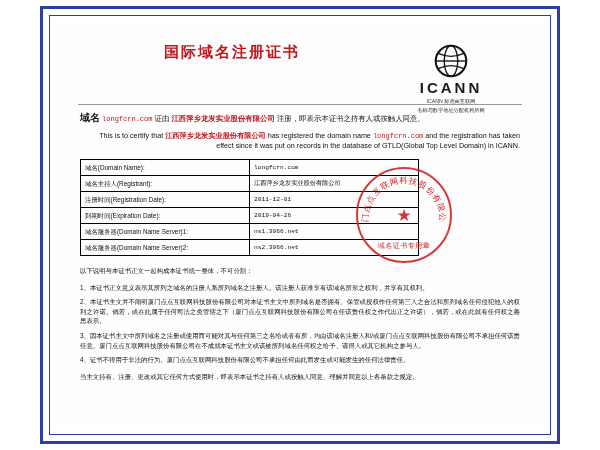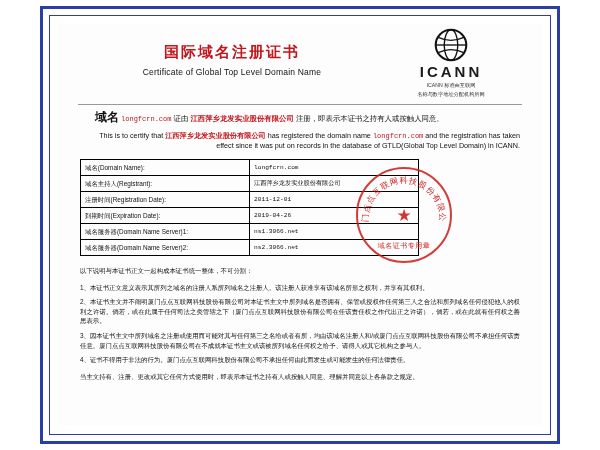--- a/index.html
+++ b/index.html
@@ -73,21 +73,21 @@
   .title-en {
     margin-top: 5px;
     font-size: 8.5px;
     color: #111;
     letter-spacing: 0.2px;
   }
 
   .logo-block {
     position: absolute;
     right: 16px;
-    top: 4px;
+    top: 20px;
     width: 150px;
     text-align: center;
   }
   .globe {
     width: 34px;
     height: 34px;
     margin: 0 auto;
     display: block;
   }
   .icann-word {
@@ -111,22 +111,21 @@
 
   
   .intro {
     margin: 7px 22px 0 22px;
     font-size: 7.4px;
     line-height: 11px;
     color: #111;
   }
   .intro .lbl {
     font-weight: bold;
-    font-size: 12px;
-    margin-left: 15px;
+    font-size: 10px;
   }
   .mono-red {
     color: #c0161d;
     font-family: "Liberation Mono", monospace;
     font-size: 7px;
   }
   .red-b {
     color: #c0161d;
     font-weight: bold;
   }
@@ -242,21 +241,20 @@
 <body>
 
 <div class="page">
   <div class="frame-outer">
     <div class="frame-inner">
       <div class="sheet">
 
         <div class="header">
           <div class="title-block">
             <div class="title-cn">国际域名注册证书</div>
-            <div class="title-en">Certificate of Global Top Level Domain Name</div>
           </div>
 
           <div class="logo-block">
             <svg class="globe" viewBox="0 0 40 40">
               <circle cx="20" cy="20" r="18" fill="none" stroke="#111" stroke-width="2.4"></circle>
               <ellipse cx="20" cy="20" rx="8" ry="18" fill="none" stroke="#111" stroke-width="1.6"></ellipse>
               <line x1="2" y1="20" x2="38" y2="20" stroke="#111" stroke-width="1.6"></line>
               <path d="M5 11 Q20 18 35 11" fill="none" stroke="#111" stroke-width="1.4"></path>
               <path d="M5 29 Q20 22 35 29" fill="none" stroke="#111" stroke-width="1.4"></path>
             </svg>

